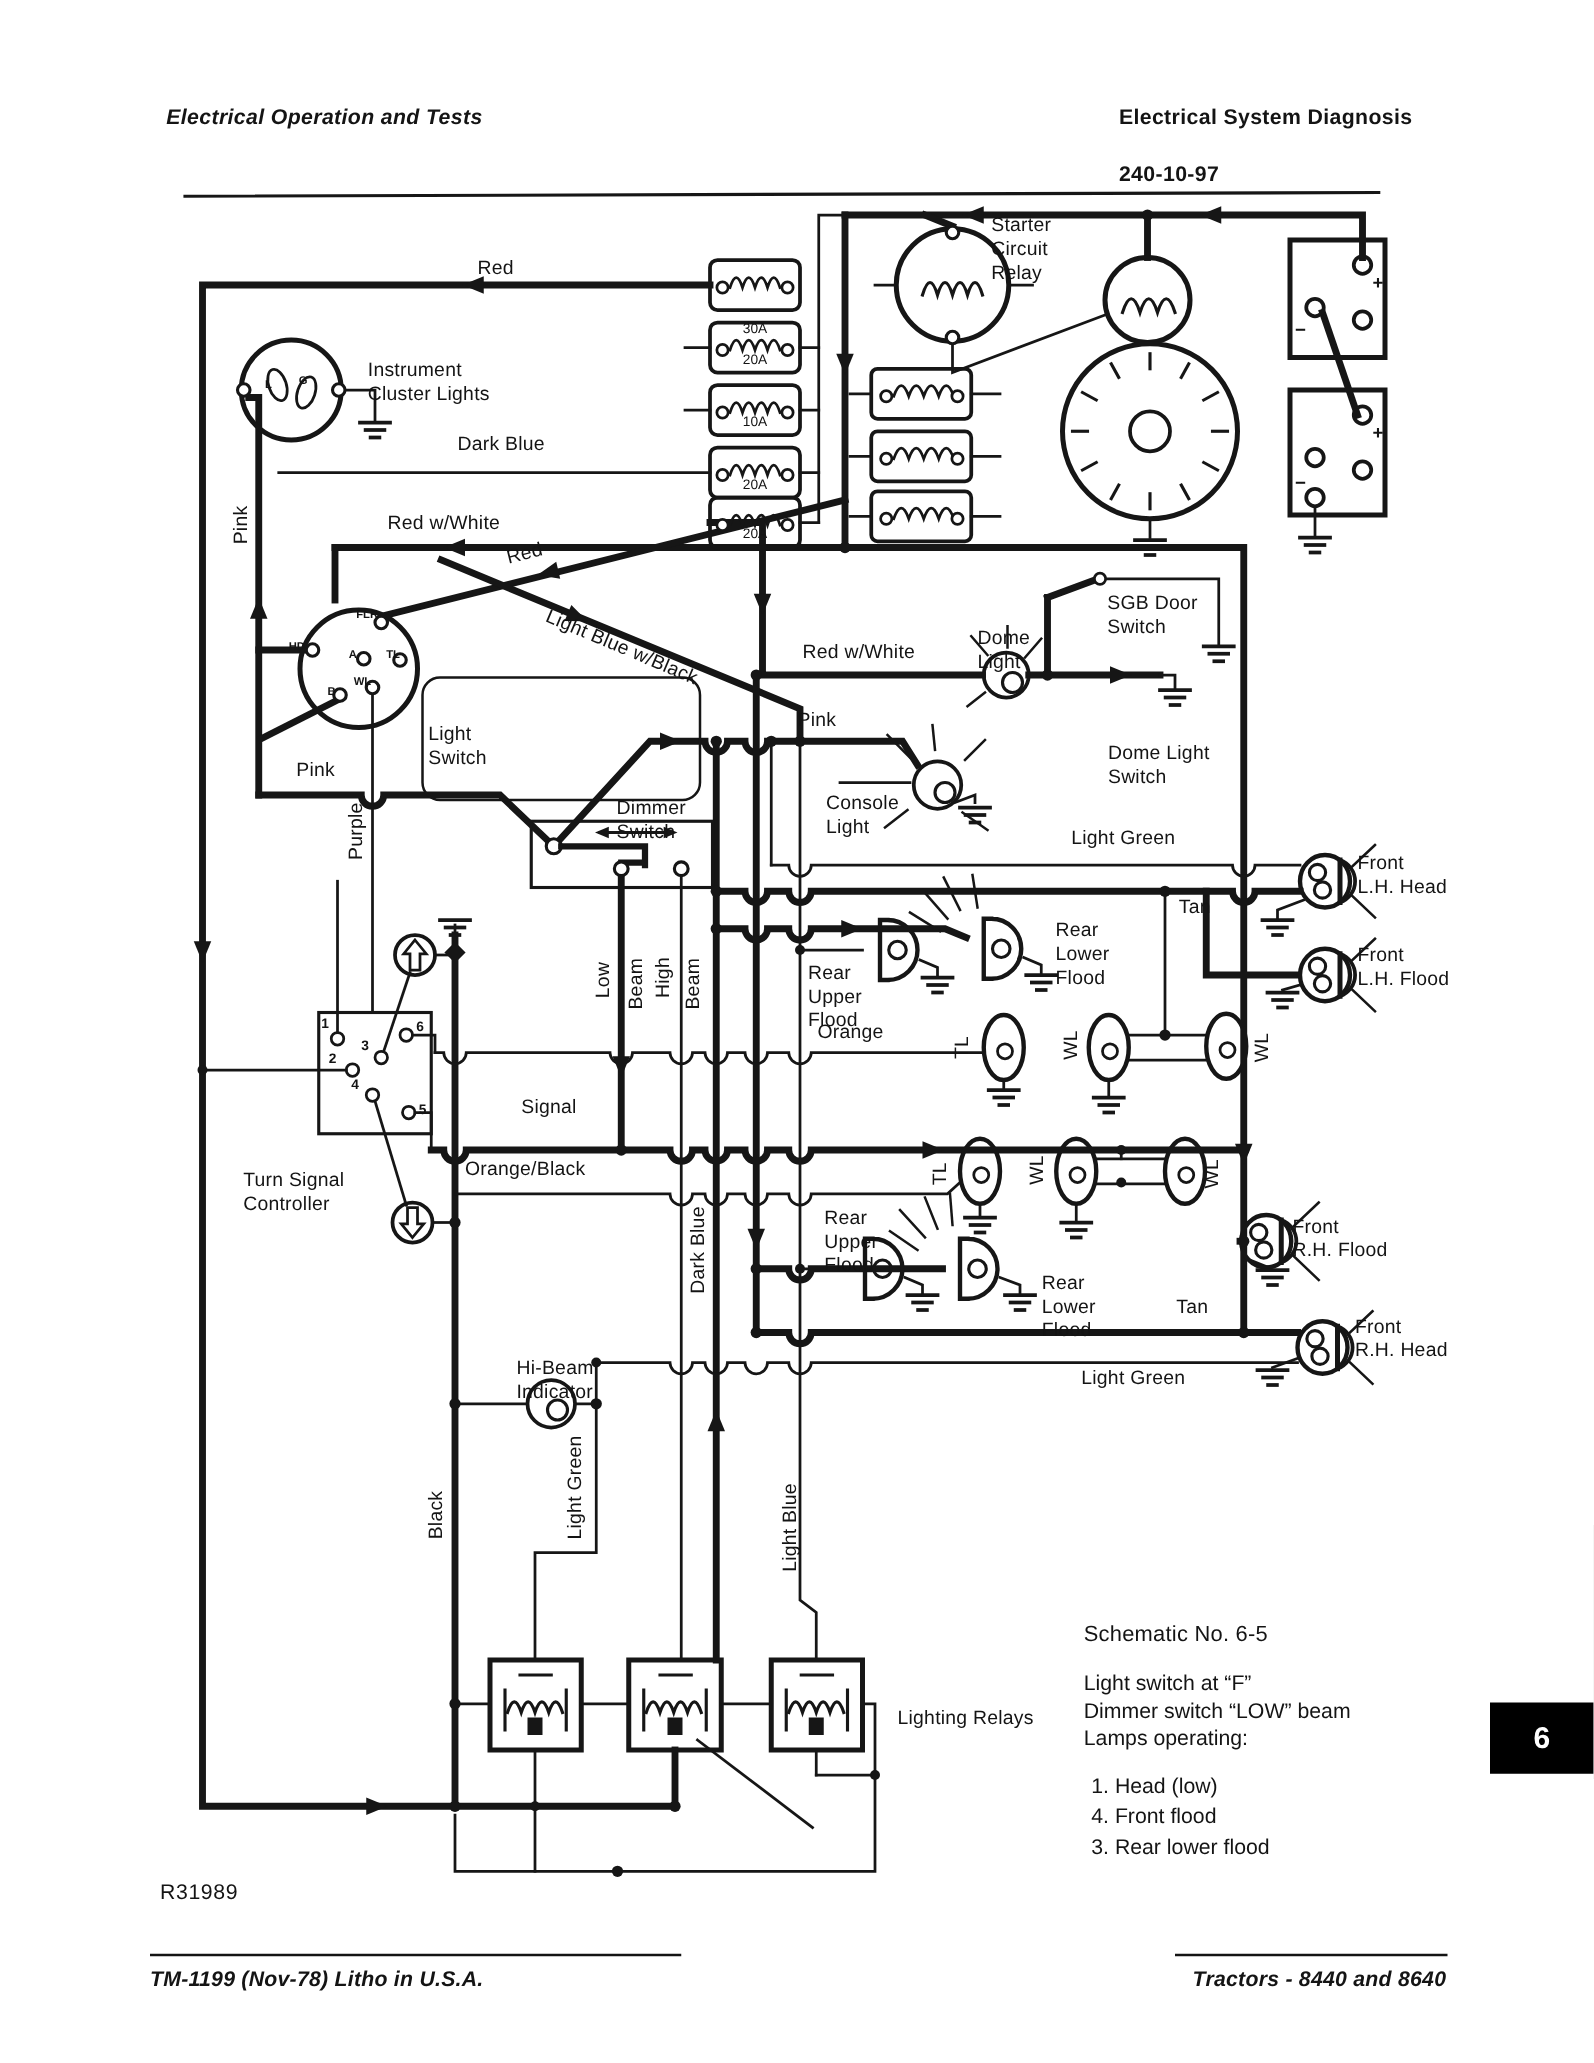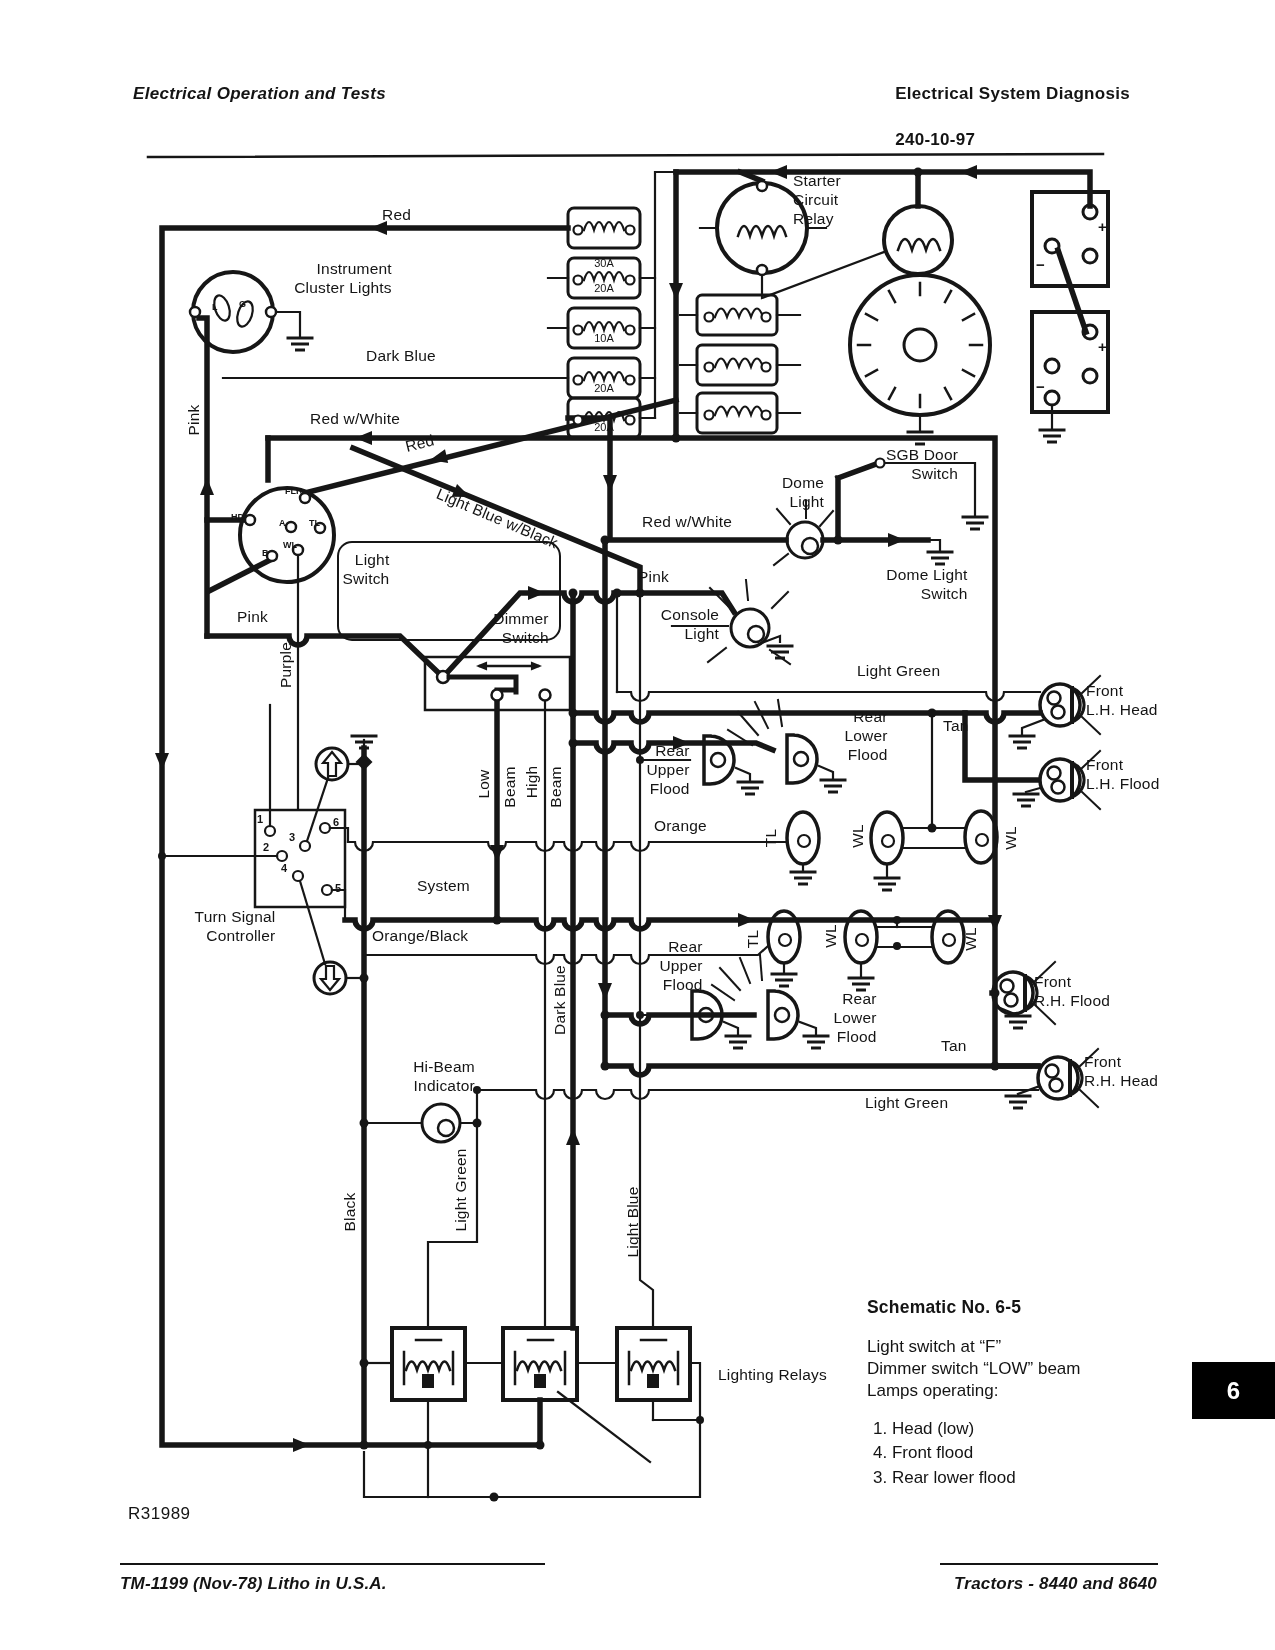--- a/index.html
+++ b/index.html
@@ -1,30 +1,30 @@
 <!DOCTYPE html>
 <html><head>
 <meta charset="utf-8">
 <style>
   html,body{margin:0;padding:0;background:#e8e8e4;}
   #page{position:relative;width:1275px;height:1650px;background:#ffffff;margin:0 auto;
         font-family:"Liberation Sans", sans-serif;color:#141414;overflow:hidden;}
   svg{position:absolute;left:0;top:0;}
   .l{position:absolute;font-size:15.5px;letter-spacing:.2px;white-space:pre-line;line-height:1.22;}
-  .c{transform:translateX(-50%);text-align:right;}
+  .c{transform:translateX(-50%);text-align:left;margin-top:28px;}
   .cc{transform:translate(-50%,-50%);text-align:center;}
   .v{transform:translate(-50%,-50%) rotate(-90deg);white-space:nowrap;}
   .t{position:absolute;font-size:9px;font-weight:bold;letter-spacing:0;}
   .n{position:absolute;font-size:11px;font-weight:bold;}
   .f{position:absolute;font-size:11px;transform:translateX(-50%);letter-spacing:0;}
   .sign{position:absolute;font-size:15px;font-weight:bold;}
   .hdr-l{position:absolute;left:133px;top:84px;font-size:17px;font-style:italic;font-weight:bold;letter-spacing:.3px;}
   .hdr-r{position:absolute;top:84px;right:145px;font-size:17px;font-weight:bold;letter-spacing:.3px;display:flex;gap:26px;flex-direction:column;}
   .notes{position:absolute;left:867px;top:1296px;width:330px;font-size:17px;line-height:1.28;}
-  .notes .nt{font-weight:bold;font-size:17.5px;margin-bottom:18px;letter-spacing:.2px;}
+  .notes .nt{font-weight:normal;font-size:17.5px;margin-bottom:18px;letter-spacing:.2px;}
   .notes .nb{white-space:pre-line;}
   .notes ol{list-style:none;margin:16px 0 0 0;padding:0 0 0 6px;}
   .notes li{margin:3px 0;}
   .ref{position:absolute;left:128px;top:1504px;font-size:17px;letter-spacing:.5px;}
   .tab{position:absolute;left:1192px;top:1362px;width:83px;height:57px;background:#000;
        color:#fff;font-size:24px;font-weight:bold;display:flex;align-items:center;justify-content:center;}
   .ftr{position:absolute;top:1574px;font-size:17px;font-style:italic;font-weight:bold;letter-spacing:.2px;}
   .ftr-l{left:120px;} .ftr-r{right:118px;}
   .rule{position:absolute;height:0;border-top:2.5px solid #141414;}
 </style>
@@ -543,21 +543,21 @@
   <div class="l c" style="left:668px;top:742px;">Rear
 Upper
 Flood</div>
   <div class="l c" style="left:866px;top:708px;">Rear
 Lower
 Flood</div>
   <div class="l" style="left:654px;top:817px;">Orange</div>
   <div class="l v" style="left:771px;top:838px;">TL</div>
   <div class="l v" style="left:858px;top:836px;">WL</div>
   <div class="l v" style="left:1011px;top:838px;">WL</div>
-  <div class="l" style="left:417px;top:877px;">System</div>
+  <div class="l" style="left:417px;top:877px;">Signal</div>
   <div class="l" style="left:372px;top:927px;">Orange/Black</div>
   <div class="l c" style="left:235px;top:908px;">Turn Signal
 Controller</div>
   <div class="l v" style="left:753px;top:939px;">TL</div>
   <div class="l v" style="left:831px;top:936px;">WL</div>
   <div class="l v" style="left:971px;top:939px;">WL</div>
   <div class="l c" style="left:681px;top:938px;">Rear
 Upper
 Flood</div>
   <div class="l c" style="left:855px;top:990px;">Rear

